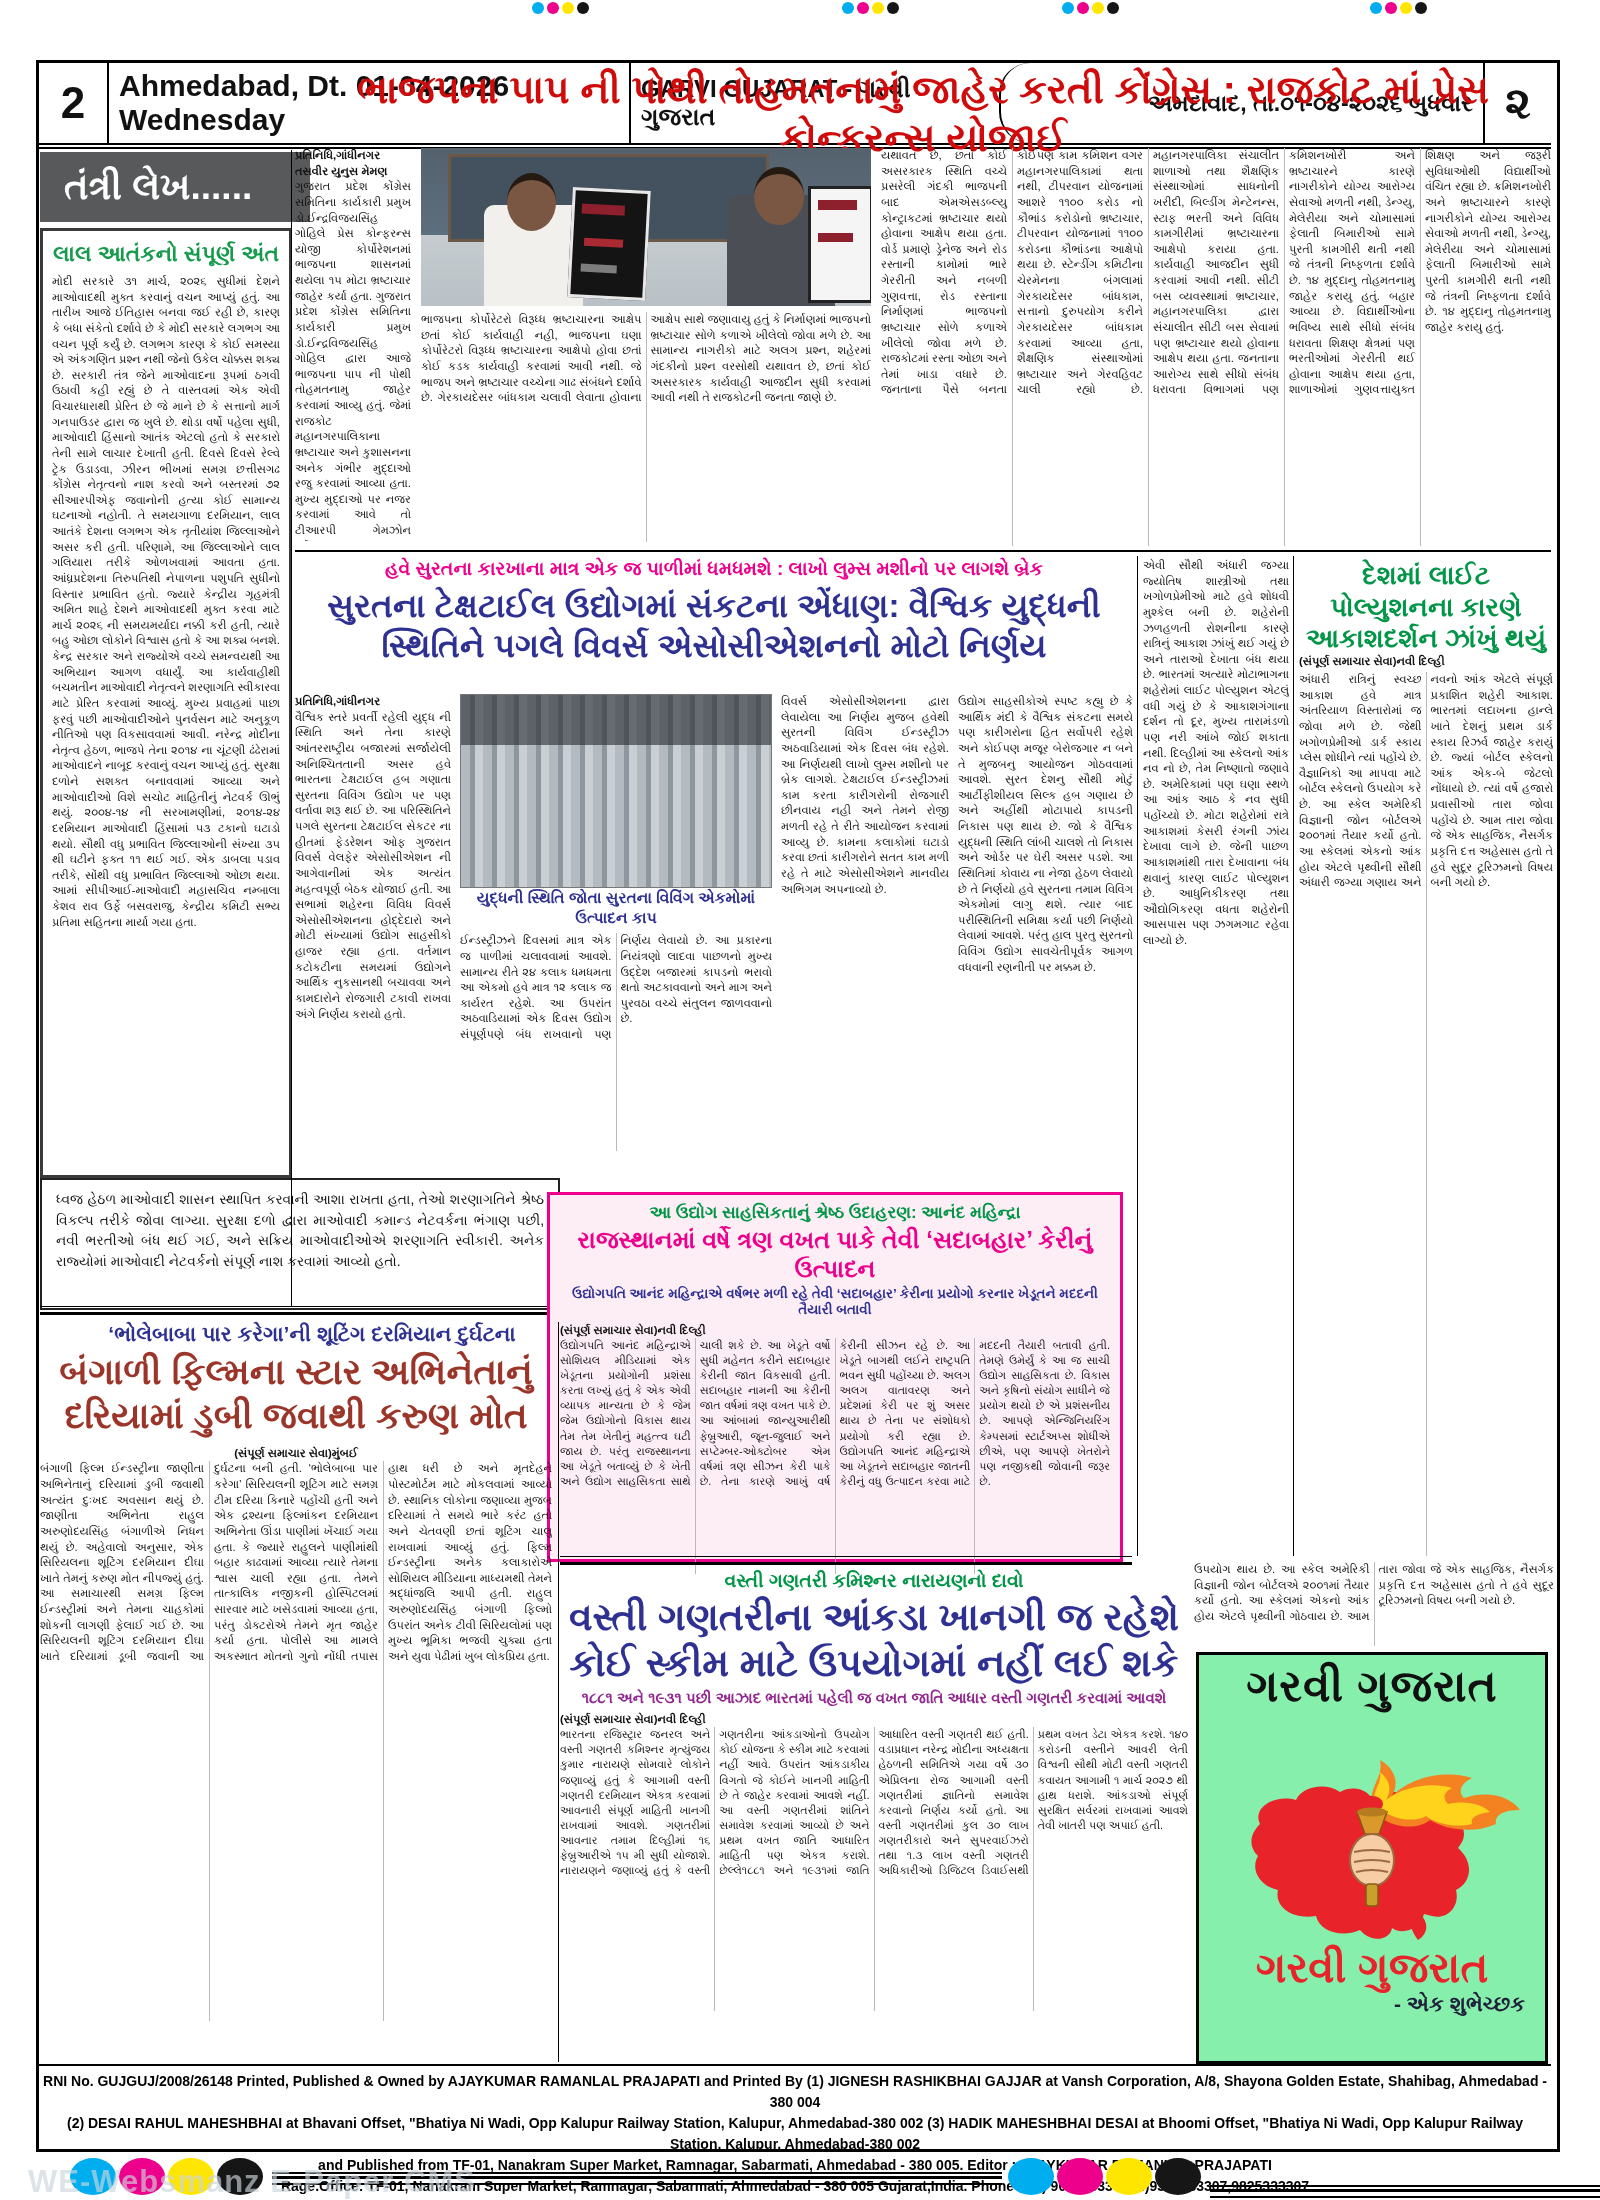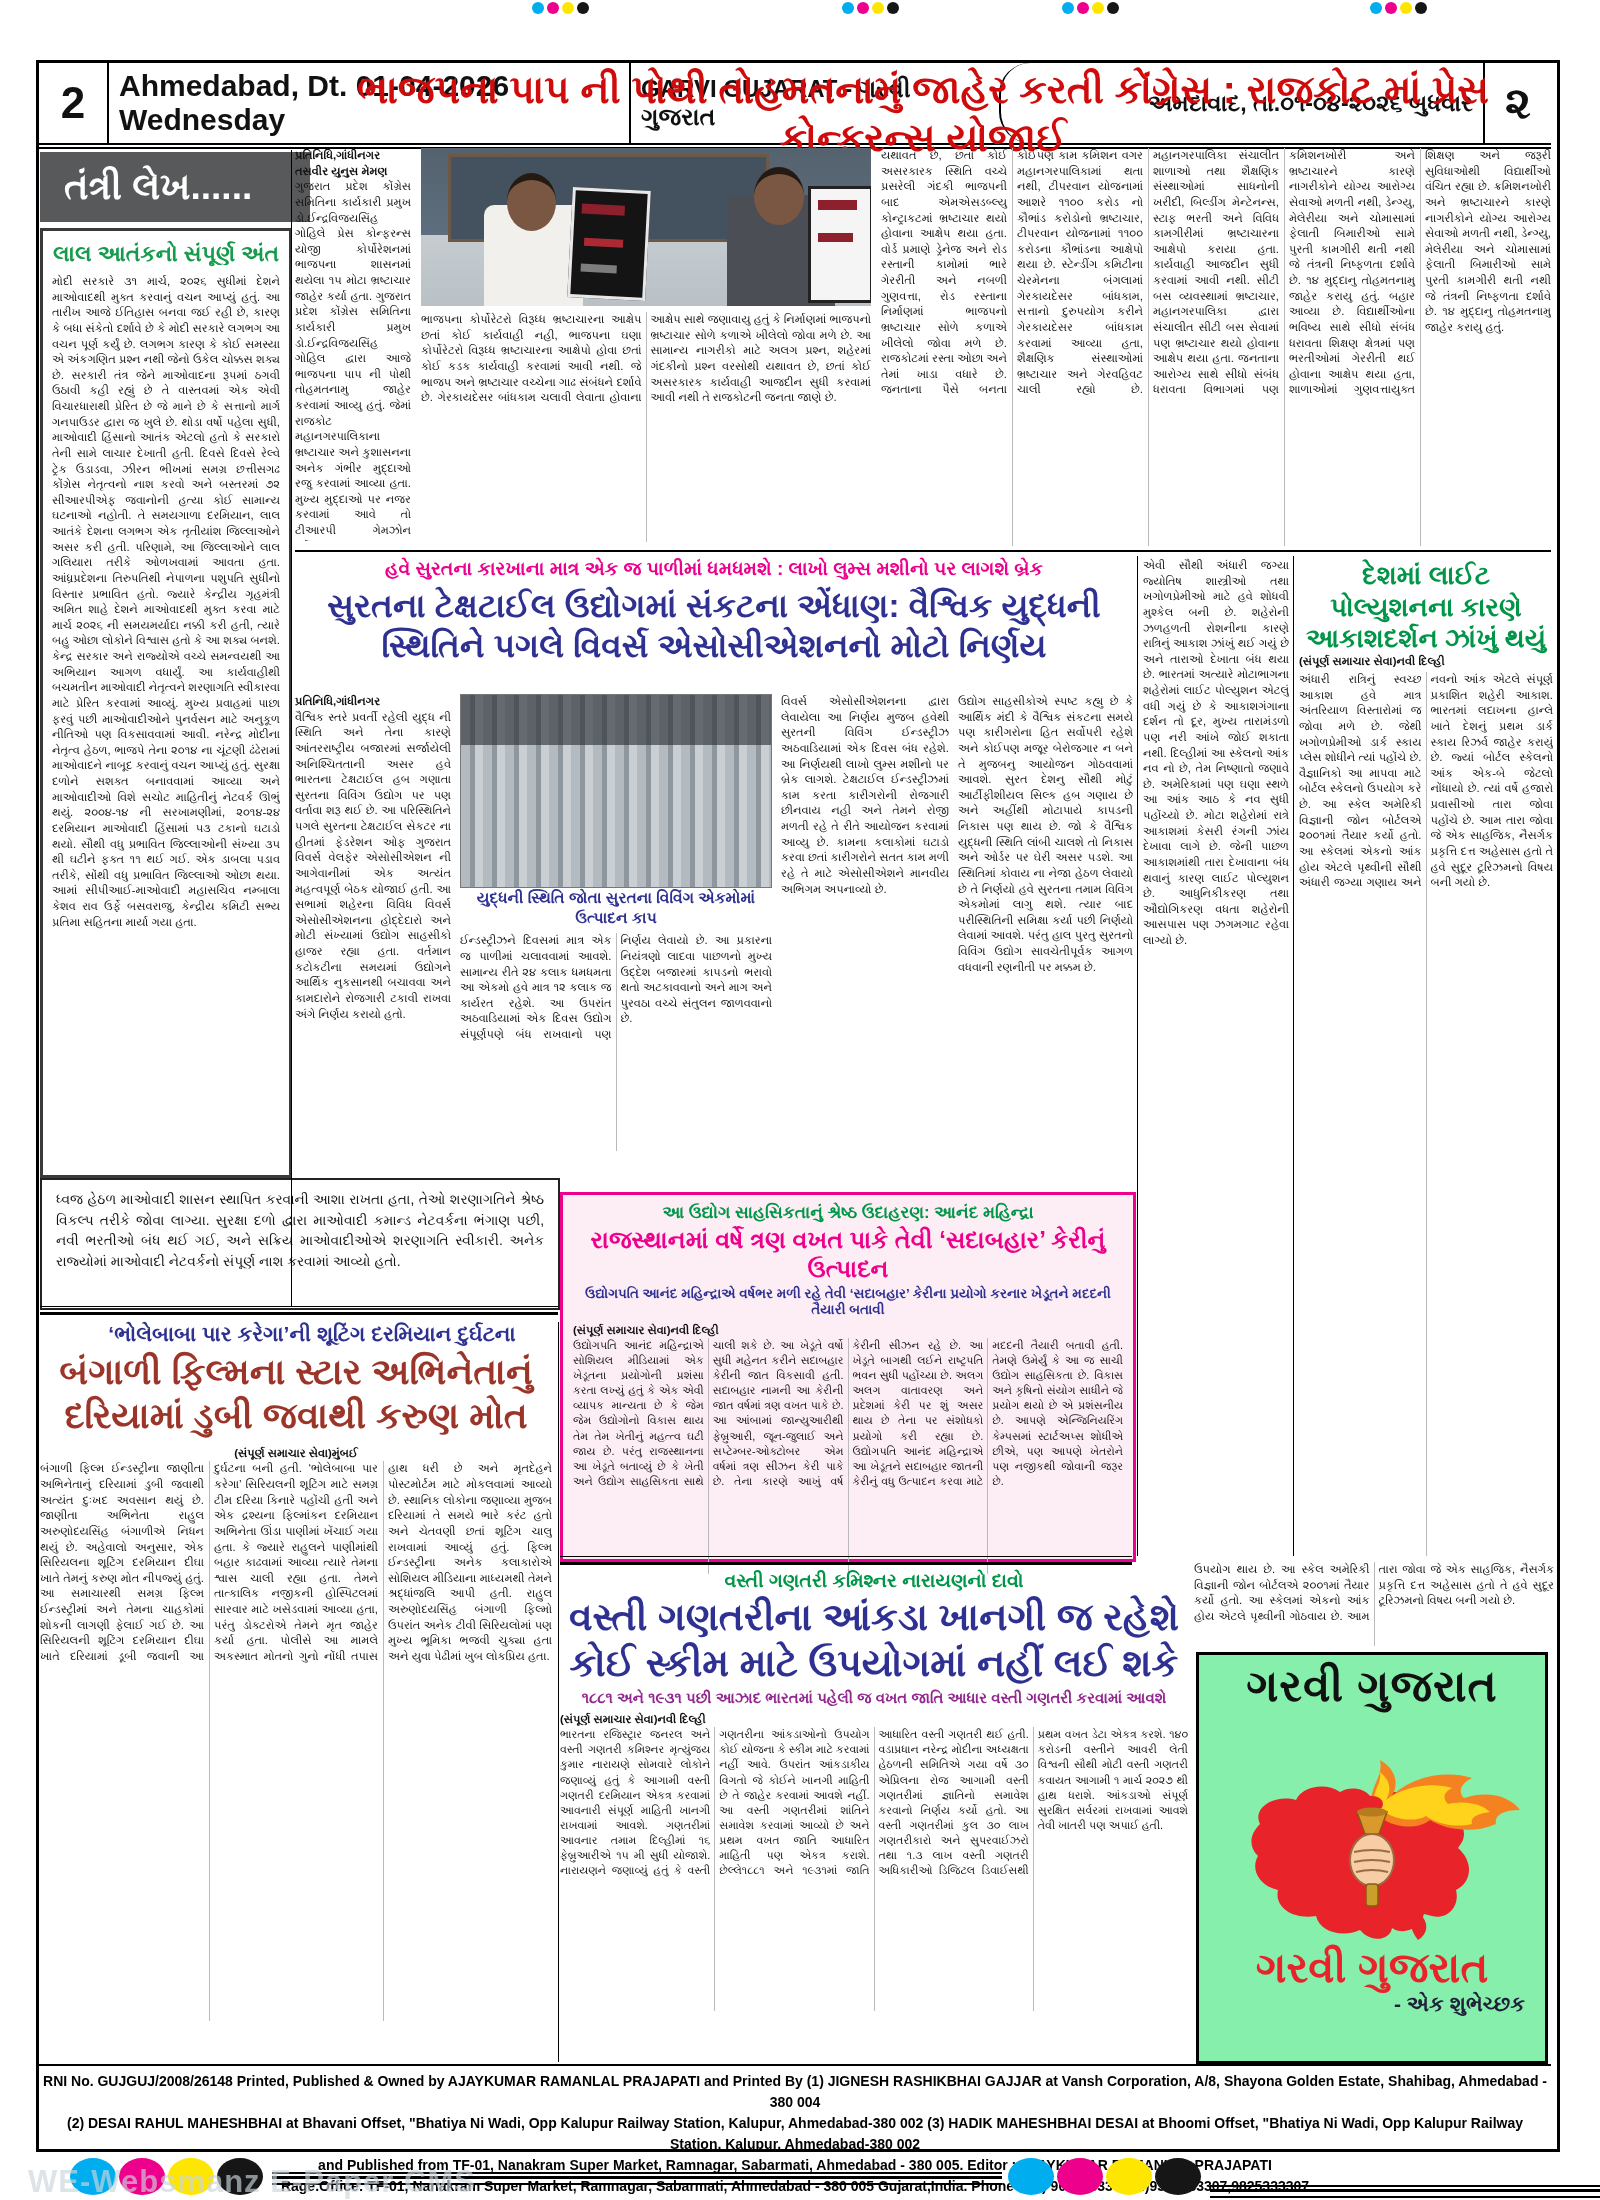--- a/index.html
+++ b/index.html
@@ -162,21 +162,21 @@
   </div>
 
   <div class="abs vline" style="left:1137px;top:556px;height:1000px;"></div>
   <div class="abs body-txt" style="left:1143px;top:558px;width:146px;height:996px;">એવી સૌથી અંધારી જગ્યા જ્યોતિષ શાસ્ત્રીઓ તથા ખગોળપ્રેમીઓ માટે હવે શોધવી મુશ્કેલ બની છે. શહેરોની ઝળહળતી રોશનીના કારણે રાત્રિનું આકાશ ઝાંખું થઈ ગયું છે અને તારાઓ દેખાતા બંધ થયા છે. ભારતમાં અત્યારે મોટાભાગના શહેરોમાં લાઈટ પોલ્યુશન એટલું વધી ગયું છે કે આકાશગંગાના દર્શન તો દૂર, મુખ્ય તારામંડળો પણ નરી આંખે જોઈ શકાતા નથી. દિલ્હીમાં આ સ્કેલનો આંક નવ નો છે, તેમ નિષ્ણાતો જણાવે છે. અમેરિકામાં પણ ઘણા સ્થળે આ આંક આઠ કે નવ સુધી પહોંચ્યો છે. મોટા શહેરોમાં રાત્રે આકાશમાં કેસરી રંગની ઝાંય દેખાવા લાગે છે. જેની પાછળ આકાશમાંથી તારા દેખાવાના બંધ થવાનું કારણ લાઈટ પોલ્યુશન છે. આધુનિકીકરણ તથા ઔદ્યોગિકરણ વધતા શહેરોની આસપાસ પણ ઝગમગાટ રહેવા લાગ્યો છે.</div>
   <div class="abs vline" style="left:1293px;top:556px;height:1000px;"></div>
   <div class="abs headline" style="left:1299px;top:560px;width:254px;height:90px;font-size:26px;color:#009547;">દેશમાં લાઈટ પોલ્યુશનના કારણે આકાશદર્શન ઝાંખું થયું</div>
   <div class="abs body-txt dateline" style="left:1299px;top:654px;width:254px;">(સંપૂર્ણ સમાચાર સેવા)નવી દિલ્હી</div>
   <div class="abs body-txt cols2" style="left:1299px;top:672px;width:254px;height:884px;">અંધારી રાત્રિનું સ્વચ્છ આકાશ હવે માત્ર અંતરિયાળ વિસ્તારોમાં જ જોવા મળે છે. જેથી ખગોળપ્રેમીઓ ડાર્ક સ્કાય પ્લેસ શોધીને ત્યાં પહોંચે છે. વૈજ્ઞાનિકો આ માપવા માટે બોર્ટલ સ્કેલનો ઉપયોગ કરે છે. આ સ્કેલ અમેરિકી વિજ્ઞાની જોન બોર્ટલએ ૨૦૦૧માં તૈયાર કર્યો હતો. આ સ્કેલમાં એકનો આંક હોય એટલે પૃથ્વીની સૌથી અંધારી જગ્યા ગણાય અને નવનો આંક એટલે સંપૂર્ણ પ્રકાશિત શહેરી આકાશ. ભારતમાં લદાખના હાન્લે ખાતે દેશનું પ્રથમ ડાર્ક સ્કાય રિઝર્વ જાહેર કરાયું છે. જ્યાં બોર્ટલ સ્કેલનો આંક એક-બે જેટલો નોંધાયો છે. ત્યાં વર્ષે હજારો પ્રવાસીઓ તારા જોવા પહોંચે છે. આમ તારા જોવા જે એક સાહજિક, નૈસર્ગક પ્રકૃત્તિ દત્ત અહેસાસ હતો તે હવે સુદૂર ટૂરિઝમનો વિષય બની ગયો છે.</div>
   <div class="abs body-txt cols2" style="left:1194px;top:1562px;width:360px;height:84px;">ઉપયોગ થાય છે. આ સ્કેલ અમેરિકી વિજ્ઞાની જોન બોર્ટલએ ૨૦૦૧માં તૈયાર કર્યો હતો. આ સ્કેલમાં એકનો આંક હોય એટલે પૃથ્વીની ગોઠવાય છે. આમ તારા જોવા જે એક સાહજિક, નૈસર્ગક પ્રકૃત્તિ દત્ત અહેસાસ હતો તે હવે સુદૂર ટૂરિઝમનો વિષય બની ગયો છે.</div>
 
-  <div class="abs pinkbox" style="left:560px;top:1192px;width:550px;height:348px;">
+  <div class="abs pinkbox" style="left:547px;top:1192px;width:550px;height:348px;">
     <div class="kicker" style="font-size:17px;color:#009547;">આ ઉદ્યોગ સાહસિકતાનું શ્રેષ્ઠ ઉદાહરણ: આનંદ મહિન્દ્રા</div>
     <div class="headline" style="font-size:24px;color:#ec008c;margin:2px 0;">રાજસ્થાનમાં વર્ષે ત્રણ વખત પાકે તેવી ‘સદાબહાર’ કેરીનું ઉત્પાદન</div>
     <div class="kicker" style="font-size:13.5px;color:#2e3192;margin-bottom:5px;">ઉદ્યોગપતિ આનંદ મહિન્દ્રાએ વર્ષભર મળી રહે તેવી ‘સદાબહાર’ કેરીના પ્રયોગો કરનાર ખેડૂતને મદદની તૈયારી બતાવી</div>
     <div class="body-txt dateline">(સંપૂર્ણ સમાચાર સેવા)નવી દિલ્હી</div>
     <div class="body-txt cols4" style="height:236px;font-size:11px;">ઉદ્યોગપતિ આનંદ મહિન્દ્રાએ સોશિયલ મીડિયામાં એક ખેડૂતના પ્રયોગોની પ્રશંસા કરતા લખ્યું હતું કે એક એવી વ્યાપક માન્યતા છે કે જેમ જેમ ઉદ્યોગોનો વિકાસ થાય તેમ તેમ ખેતીનું મહત્ત્વ ઘટી જાય છે. પરંતુ રાજસ્થાનના આ ખેડૂતે બતાવ્યું છે કે ખેતી અને ઉદ્યોગ સાહસિકતા સાથે ચાલી શકે છે. આ ખેડૂતે વર્ષો સુધી મહેનત કરીને સદાબહાર કેરીની જાત વિકસાવી હતી. સદાબહાર નામની આ કેરીની જાત વર્ષમાં ત્રણ વખત પાકે છે. આ આંબામાં જાન્યુઆરીથી ફેબ્રુઆરી, જૂન-જુલાઈ અને સપ્ટેમ્બર-ઓક્ટોબર એમ વર્ષમાં ત્રણ સીઝન કેરી પાકે છે. તેના કારણે આખું વર્ષ કેરીની સીઝન રહે છે. આ ખેડૂતે બાગથી લઈને રાષ્ટ્રપતિ ભવન સુધી પહોંચ્યા છે. અલગ અલગ વાતાવરણ અને પ્રદેશમાં કેરી પર શું અસર થાય છે તેના પર સંશોધકો પ્રયોગો કરી રહ્યા છે. ઉદ્યોગપતિ આનંદ મહિન્દ્રાએ આ ખેડૂતને સદાબહાર જાતની કેરીનું વધુ ઉત્પાદન કરવા માટે મદદની તૈયારી બતાવી હતી. તેમણે ઉમેર્યું કે આ જ સાચી ઉદ્યોગ સાહસિકતા છે. વિકાસ અને કૃષિનો સંયોગ સાધીને જે પ્રયોગ થયો છે એ પ્રશંસનીય છે. આપણે એન્જિનિયરિંગ કેમ્પસમાં સ્ટાર્ટઅપ્સ શોધીએ છીએ, પણ આપણે ખેતરોને પણ નજીકથી જોવાની જરૂર છે.</div>
   </div>
   <div class="abs hline-dbl" style="left:560px;top:1556px;width:572px;"></div>
 
   <div class="abs" style="left:560px;top:1570px;width:628px;height:492px;">
     <div class="kicker" style="font-size:19px;color:#009547;">વસ્તી ગણતરી કમિશ્નર નારાયણનો દાવો</div>

